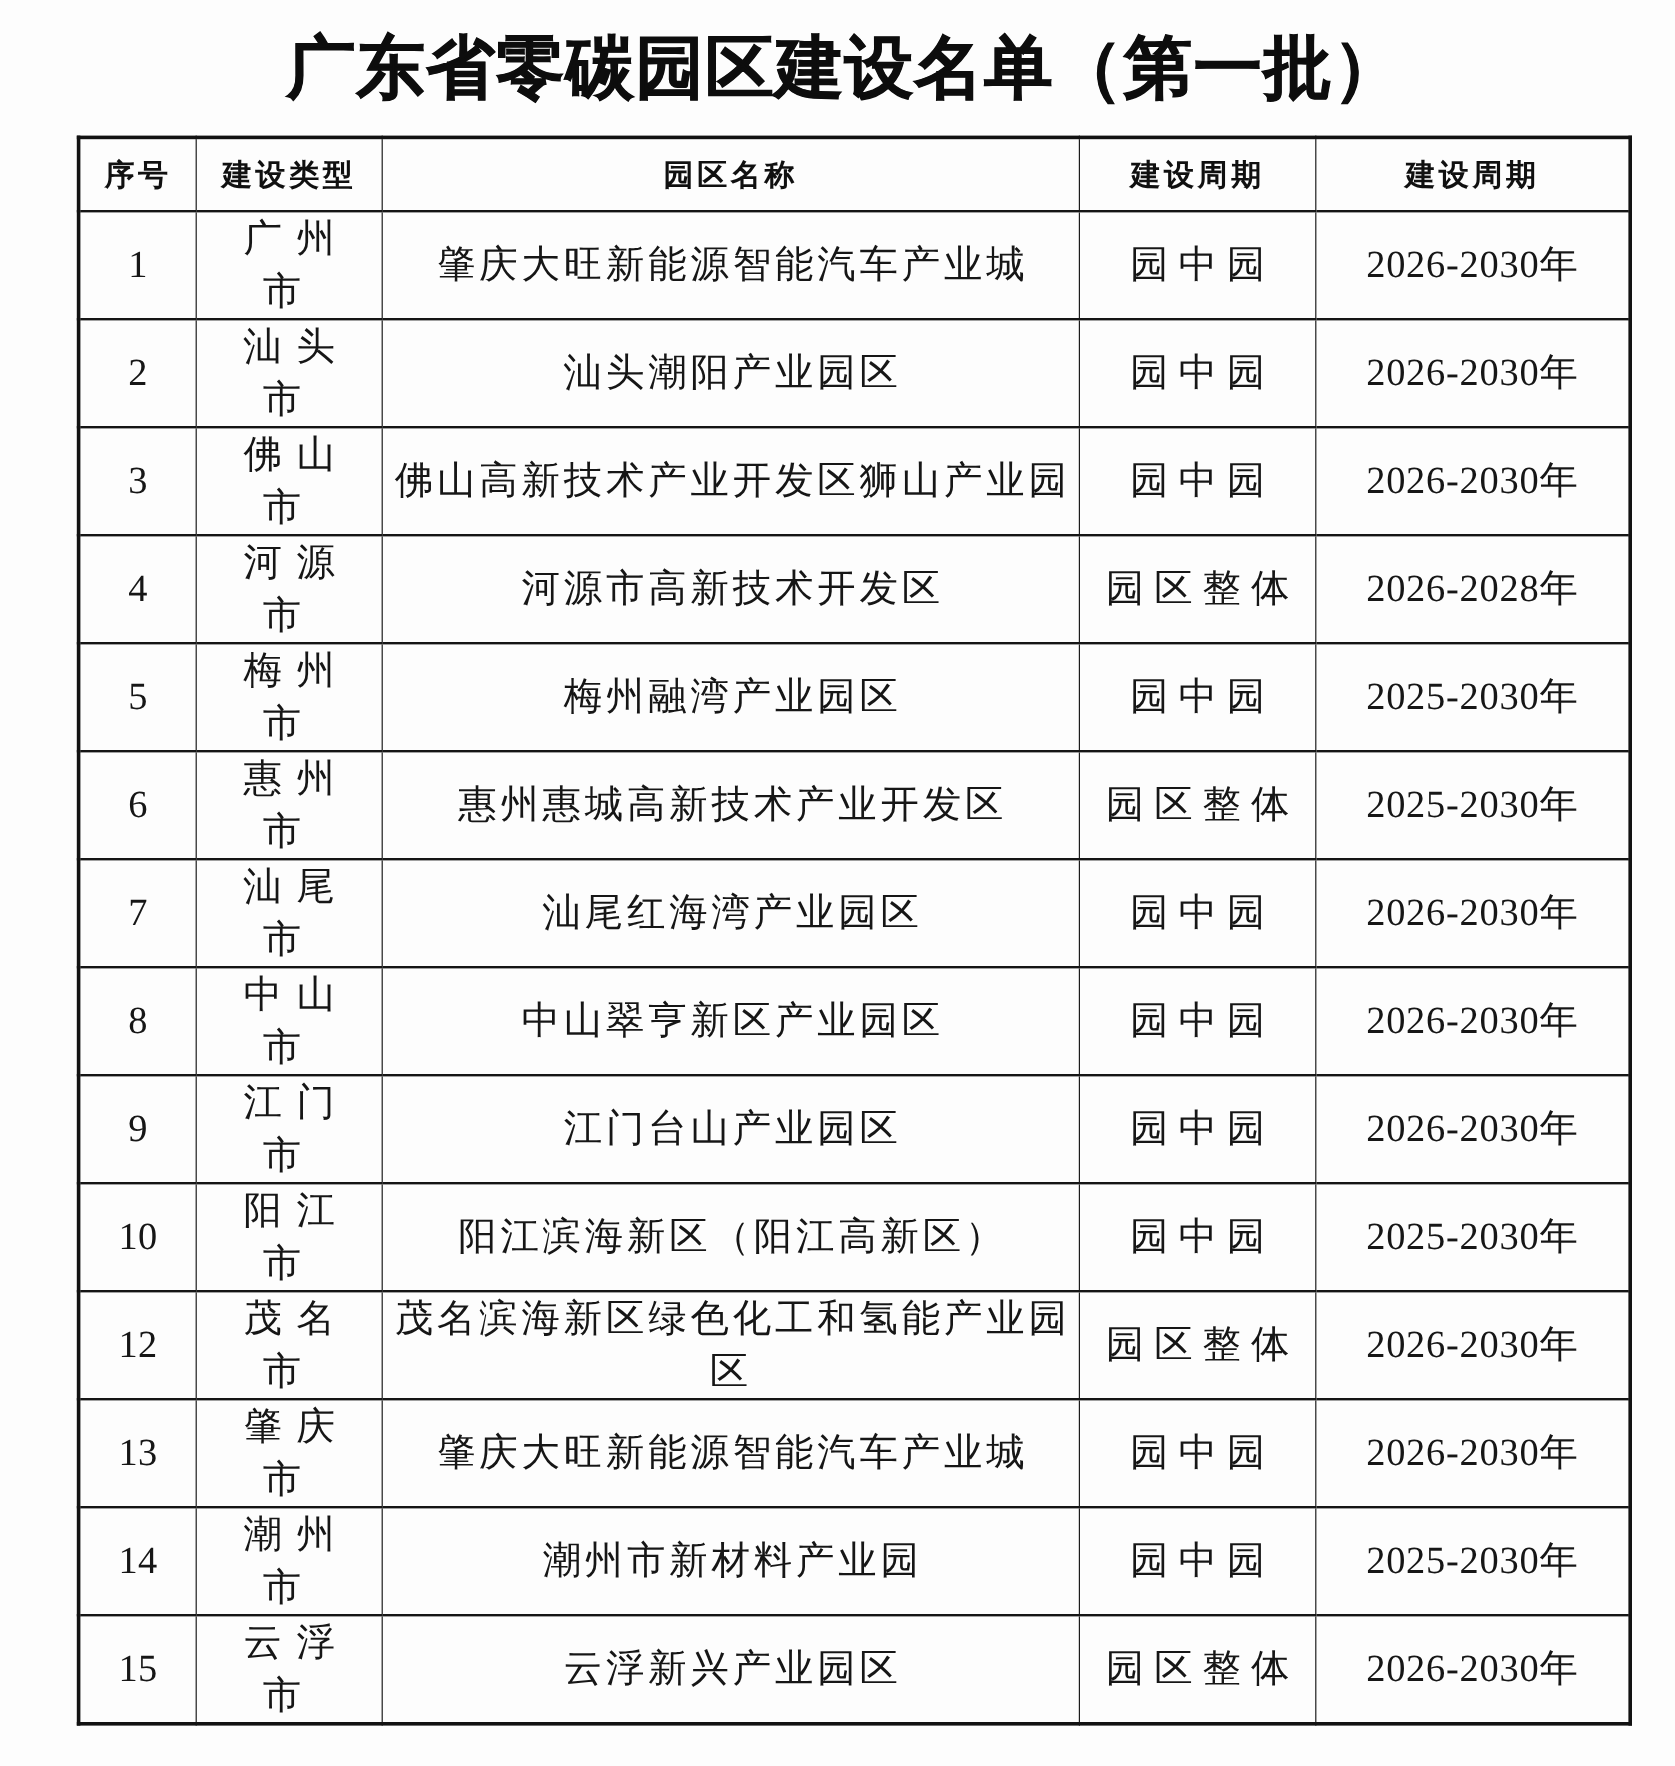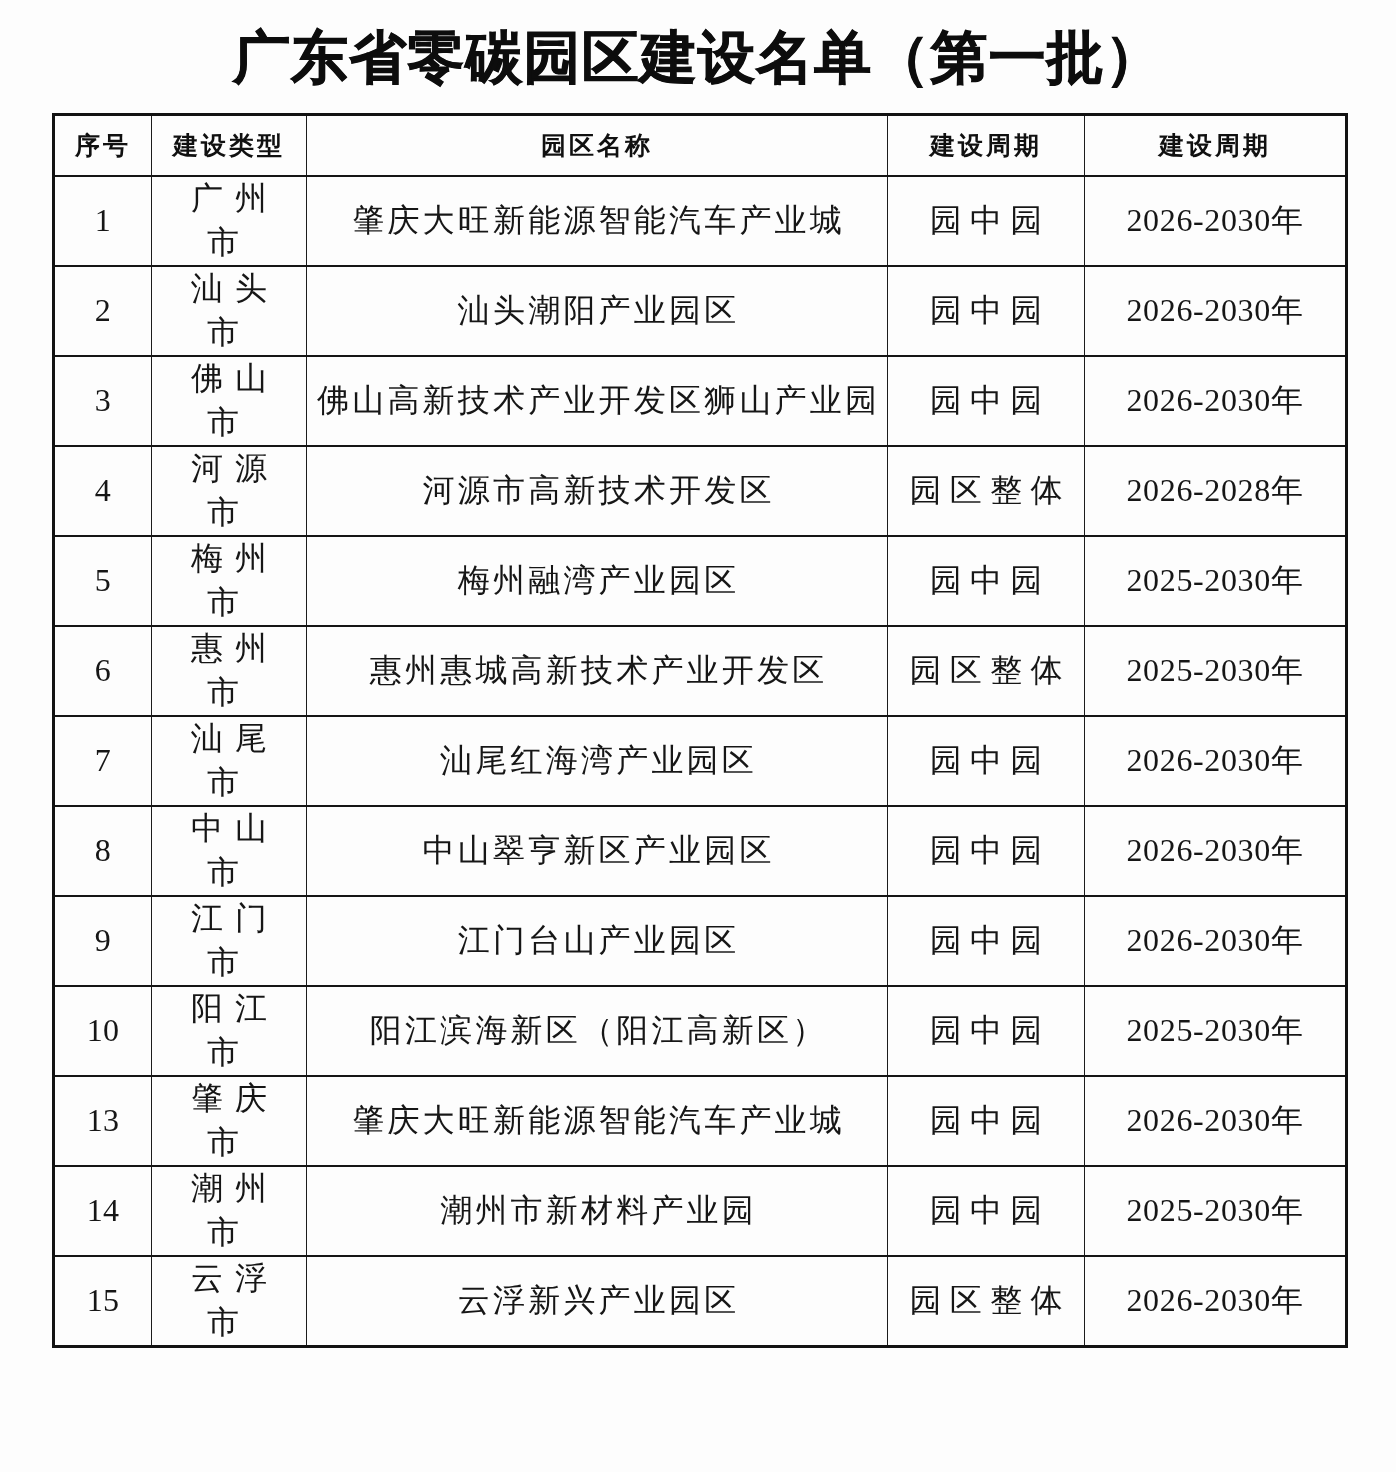--- a/index.html
+++ b/index.html
@@ -10,20 +10,21 @@
 
   .page {
     position: relative;
     width: 1396px;
     height: 1472px;
     margin: 0 auto;
     background: #fdfdfd;
     color: #141414;
     font-family: "Liberation Serif", "DejaVu Serif", serif;
     overflow: hidden;
+    padding-left: 12px;
   }
 
   .title {
     margin-top: 22px;
     text-align: center;
     font-family: "Liberation Serif", "DejaVu Serif", serif;
     font-size: 57px;
     line-height: 1.25;
     font-weight: 900;
     letter-spacing: 0.02em;
@@ -171,20 +172,27 @@
     <td class="c-period">2026-2030年</td>
   </tr>
         <tr>
     <td class="c-no">10</td>
     <td class="c-city">阳江市</td>
     <td class="c-park">阳江滨海新区（阳江高新区）</td>
     <td class="c-type">园中园</td>
     <td class="c-period">2025-2030年</td>
   </tr>
         <tr>
+    <td class="c-no">12</td>
+    <td class="c-city">茂名市</td>
+    <td class="c-park">茂名滨海新区绿色化工和氢能产业园区</td>
+    <td class="c-type">园区整体</td>
+    <td class="c-period">2026-2030年</td>
+  </tr>
+        <tr>
     <td class="c-no">13</td>
     <td class="c-city">肇庆市</td>
     <td class="c-park">肇庆大旺新能源智能汽车产业城</td>
     <td class="c-type">园中园</td>
     <td class="c-period">2026-2030年</td>
   </tr>
         <tr>
     <td class="c-no">14</td>
     <td class="c-city">潮州市</td>
     <td class="c-park">潮州市新材料产业园</td>

